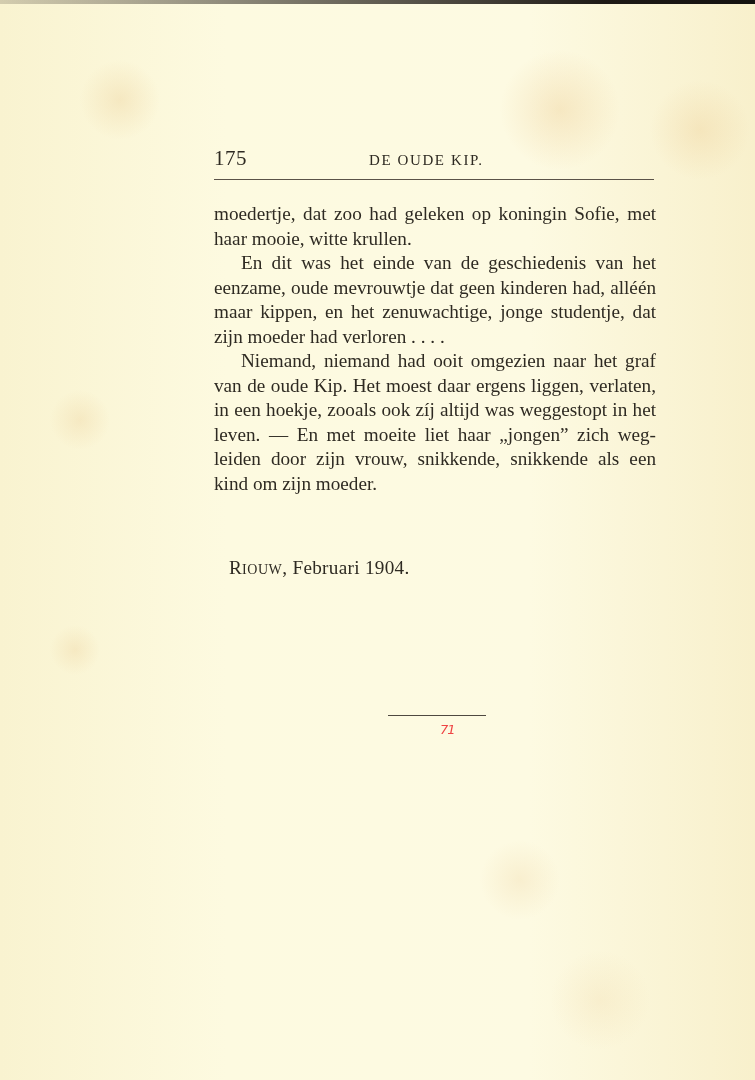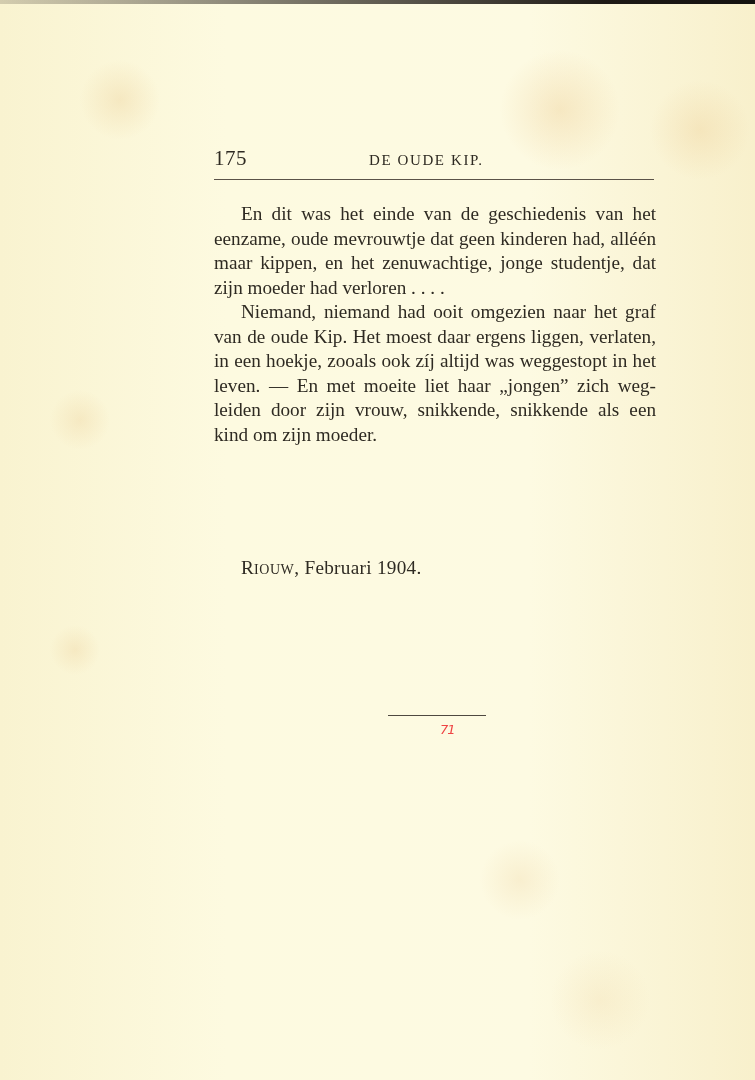--- a/index.html
+++ b/index.html
@@ -38,21 +38,21 @@
       border-top: 1px solid #5a5248;
     }
     .body-text {
       position: absolute; left: 214px; top: 202px; width: 442px;
       font-size: 19.2px; line-height: 24.5px;
       text-align: justify;
     }
     .body-text p { margin: 0; }
     .body-text p.indent { text-indent: 27px; }
     .dateline {
-      position: absolute; left: 241px; top: 557px;
+      position: absolute; left: 229px; top: 557px;
       font-size: 19.2px; letter-spacing: 0.3px;
     }
     .small-caps-r { font-size: 19.2px; }
     .small-caps-rest { font-size: 14px; letter-spacing: 0.5px; }
     .end-rule {
       position: absolute; left: 388px; top: 715px; width: 98px; height: 0;
       border-top: 1px solid #4e4840;
     }
     .pencil-mark {
       position: absolute; left: 440px; top: 722px;
@@ -65,20 +65,21 @@
 
 <div class="top-edge"></div>
 
 <div class="header">
   <span class="page-number">175</span>
   <span class="running-title">DE OUDE KIP.</span>
 </div>
 <div class="header-rule"></div>
 
 <div class="body-text">
+  <p>moedertje, dat zoo had geleken op koningin Sofie, met haar mooie, witte krullen.</p>
   <p class="indent">En dit was het einde van de geschiedenis van het eenzame, oude mevrouwtje dat geen kinderen had, alléén maar kippen, en het zenuwachtige, jonge studentje, dat zijn moeder had verloren . . . .</p>
   <p class="indent">Niemand, niemand had ooit omgezien naar het graf van de oude Kip. Het moest daar ergens liggen, verlaten, in een hoekje, zooals ook zíj altijd was weggestopt in het leven. — En met moeite liet haar „jongen” zich weg­leiden door zijn vrouw, snikkende, snikkende als een kind om zijn moeder.</p>
 </div>
 
 <div class="dateline">
   <span class="small-caps-r">R</span><span class="small-caps-rest">IOUW</span><span>, Februari 1904.</span>
 </div>
 
 <div class="end-rule"></div>
 <div class="pencil-mark">71</div>

